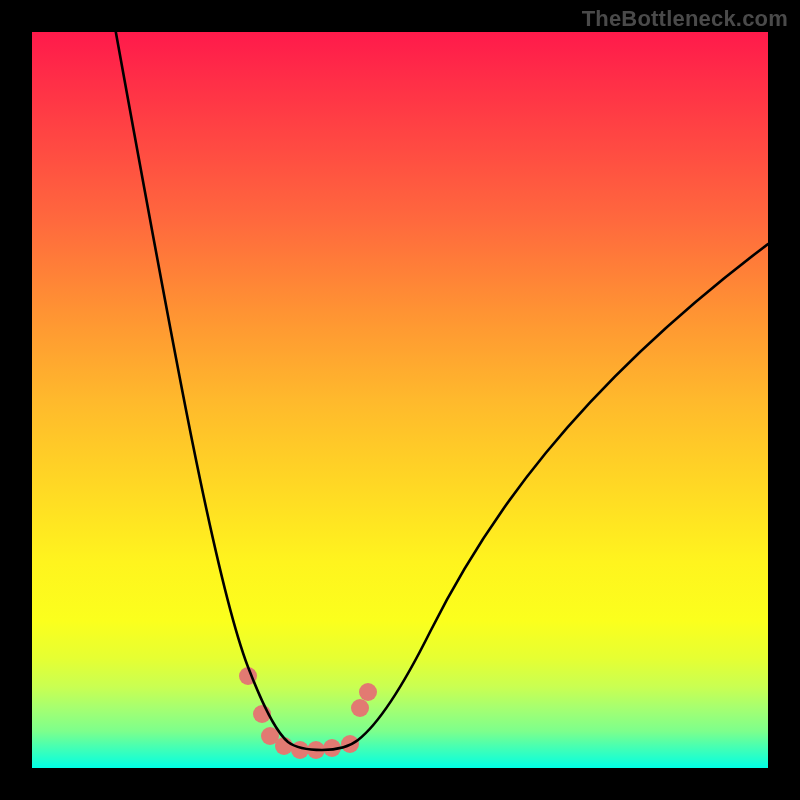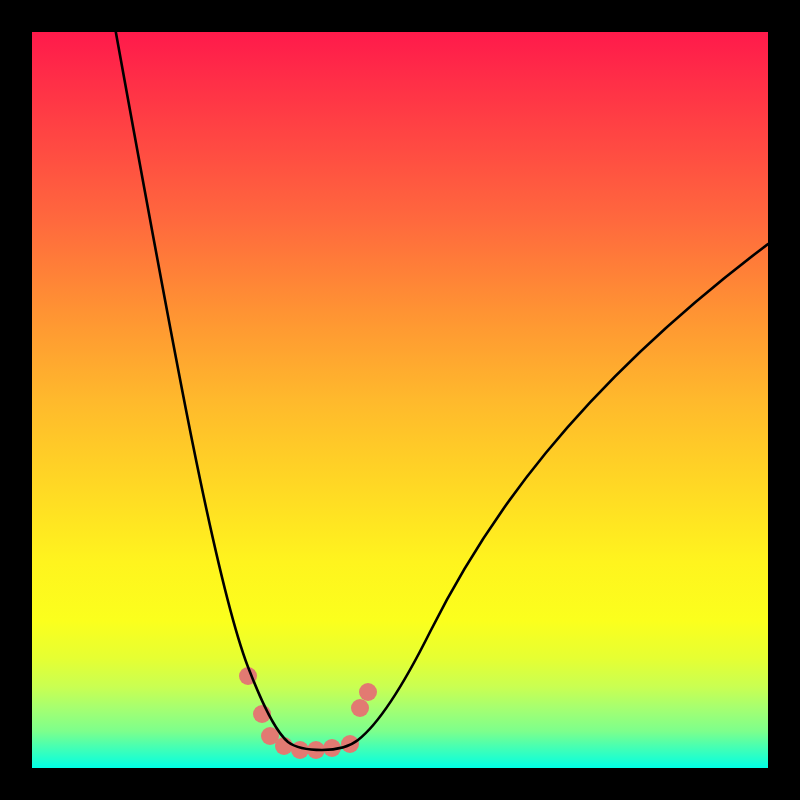--- a/index.html
+++ b/index.html
@@ -79,13 +79,14 @@
           <circle cx="268" cy="718" r="9" fill="#e27a72"></circle>
           <circle cx="284" cy="718" r="9" fill="#e27a72"></circle>
           <circle cx="300" cy="716" r="9" fill="#e27a72"></circle>
           <circle cx="318" cy="712" r="9" fill="#e27a72"></circle>
           <circle cx="328" cy="676" r="9" fill="#e27a72"></circle>
           <circle cx="336" cy="660" r="9" fill="#e27a72"></circle>
         </g>
       <path id="curve-path" fill="none" stroke-linecap="round" d="M 82 -10 C 140 310, 185 560, 218 640 C 232 676, 244 700, 256 710 C 264 716, 276 718, 290 718 C 304 718, 316 716, 326 708 C 344 694, 368 660, 398 600 C 452 492, 540 360, 736 212" stroke="#000000" stroke-width="2.6"></path>
     </svg>
   </div>
+  <div class="watermark">TheBottleneck.com</div>
 </div>
 
 </body></html>

